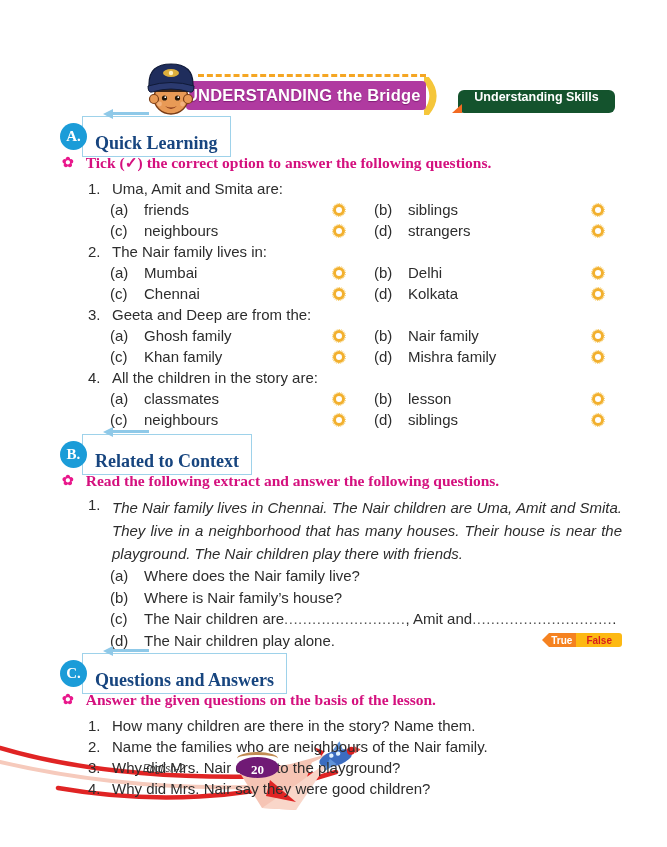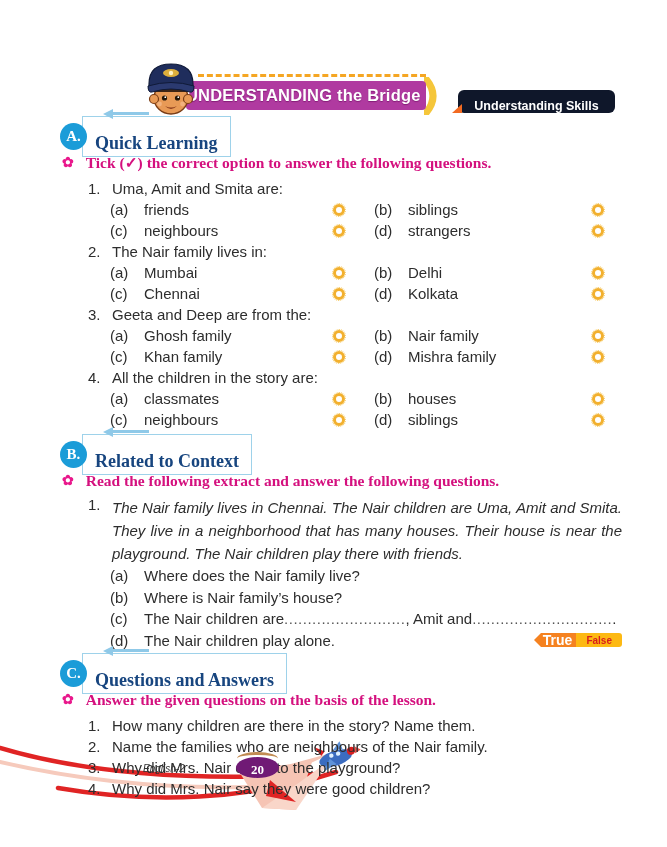--- a/index.html
+++ b/index.html
@@ -13,22 +13,22 @@
   
   .hdr-dashes { position:absolute; left:198px; top:74px; width:228px; height:0;
     border-top:3px dashed #f5a623; }
   .banner { position:absolute; left:186px; top:81px; width:240px; height:29px;
     background:#b03aa0; border-radius:4px; display:flex; align-items:center; justify-content:flex-start;
     color:#fff; font-weight:bold; font-size:16.5px; letter-spacing:.2px; z-index:2;
     text-shadow:0 1px 1px rgba(90,0,80,.5); }
   .banner-tail { position:absolute; left:424px; top:77px; z-index:1; }
   .avatar { position:absolute; left:143px; top:58px; z-index:3; }
   .skill-badge { position:absolute; left:458px; top:90px; width:157px; height:23px;
-    background:#0f172a; border-radius:6px; color:#fff; font-weight:bold; font-size:12.5px;
-    display:flex; align-items:flex-end; justify-content:center; }
+    background:#14532d; border-radius:6px; color:#fff; font-weight:bold; font-size:12.5px;
+    display:flex; align-items:flex-start; justify-content:center; }
   .skill-badge::before { content:""; position:absolute; left:-6px; bottom:0;
     border-right:10px solid #f26a21; border-top:9px solid transparent; }
 
   
   .content { position:absolute; left:60px; top:122px; width:562px; z-index:5; }
 
   .sec-head { display:flex; align-items:center; height:28px; margin-bottom:3px; }
   .sec-badge { width:27px; height:27px; border-radius:50%; background:#1b9cd8; color:#fff;
     font-family:"Liberation Serif", serif; font-weight:bold; font-size:15px;
     display:flex; align-items:center; justify-content:center; z-index:2; flex:0 0 27px; }
@@ -57,21 +57,21 @@
   .ext { display:flex; margin-left:28px; font-size:15px; margin-top:1px; }
   .ext-text { width:512px; font-style:italic; text-align:justify; line-height:23px; }
   .sub { display:flex; align-items:center; margin-left:50px; height:21.5px; font-size:15px; }
   .sub-key { width:34px; flex:0 0 34px; }
   .sub-body { flex:1; display:flex; align-items:flex-start; }
   .blank { color:#555; letter-spacing:.5px; }
 
   .tf { margin-left:auto; display:flex; align-items:center; height:14px; position:relative; }
   .tf::before { content:""; border-right:7px solid #f58220;
     border-top:7px solid transparent; border-bottom:7px solid transparent; }
-  .tf-true { background:#f58220; color:#fff; font-size:14px; font-weight:bold;
+  .tf-true { background:#f58220; color:#fff; font-size:10px; font-weight:bold;
     padding:1px 4px 1px 2px; height:14px; display:flex; align-items:center; }
   .tf-false { background:#fdb913; color:#d81e1e; font-size:10px; font-weight:bold;
     padding:1px 10px; height:14px; display:flex; align-items:center; border-radius:0 3px 3px 0; }
 
   .gap8 { height:8px; } .gap10 { height:10px; }
 
   
   .footer-svg { position:absolute; left:0; top:738px; z-index:1; }
   .book-title { position:absolute; left:143px; top:763px; z-index:6;
     font-style:italic; font-size:10px; color:#333;text-align:right; }
@@ -235,21 +235,21 @@
       <span>All the children in the story are:</span>
     </div>
     <div class="opts">
       <div class="opt">
         <span class="opt-key">(a)</span>
         <span class="opt-text">classmates</span>
         <span class="bubble"></span>
       </div>
       <div class="opt">
         <span class="opt-key">(b)</span>
-        <span class="opt-text">houses</span>
+        <span class="opt-text">lesson</span>
         <span class="bubble"></span>
       </div>
       <div class="opt">
         <span class="opt-key">(c)</span>
         <span class="opt-text">neighbours</span>
         <span class="bubble"></span>
       </div>
       <div class="opt">
         <span class="opt-key">(d)</span>
         <span class="opt-text">siblings</span>

